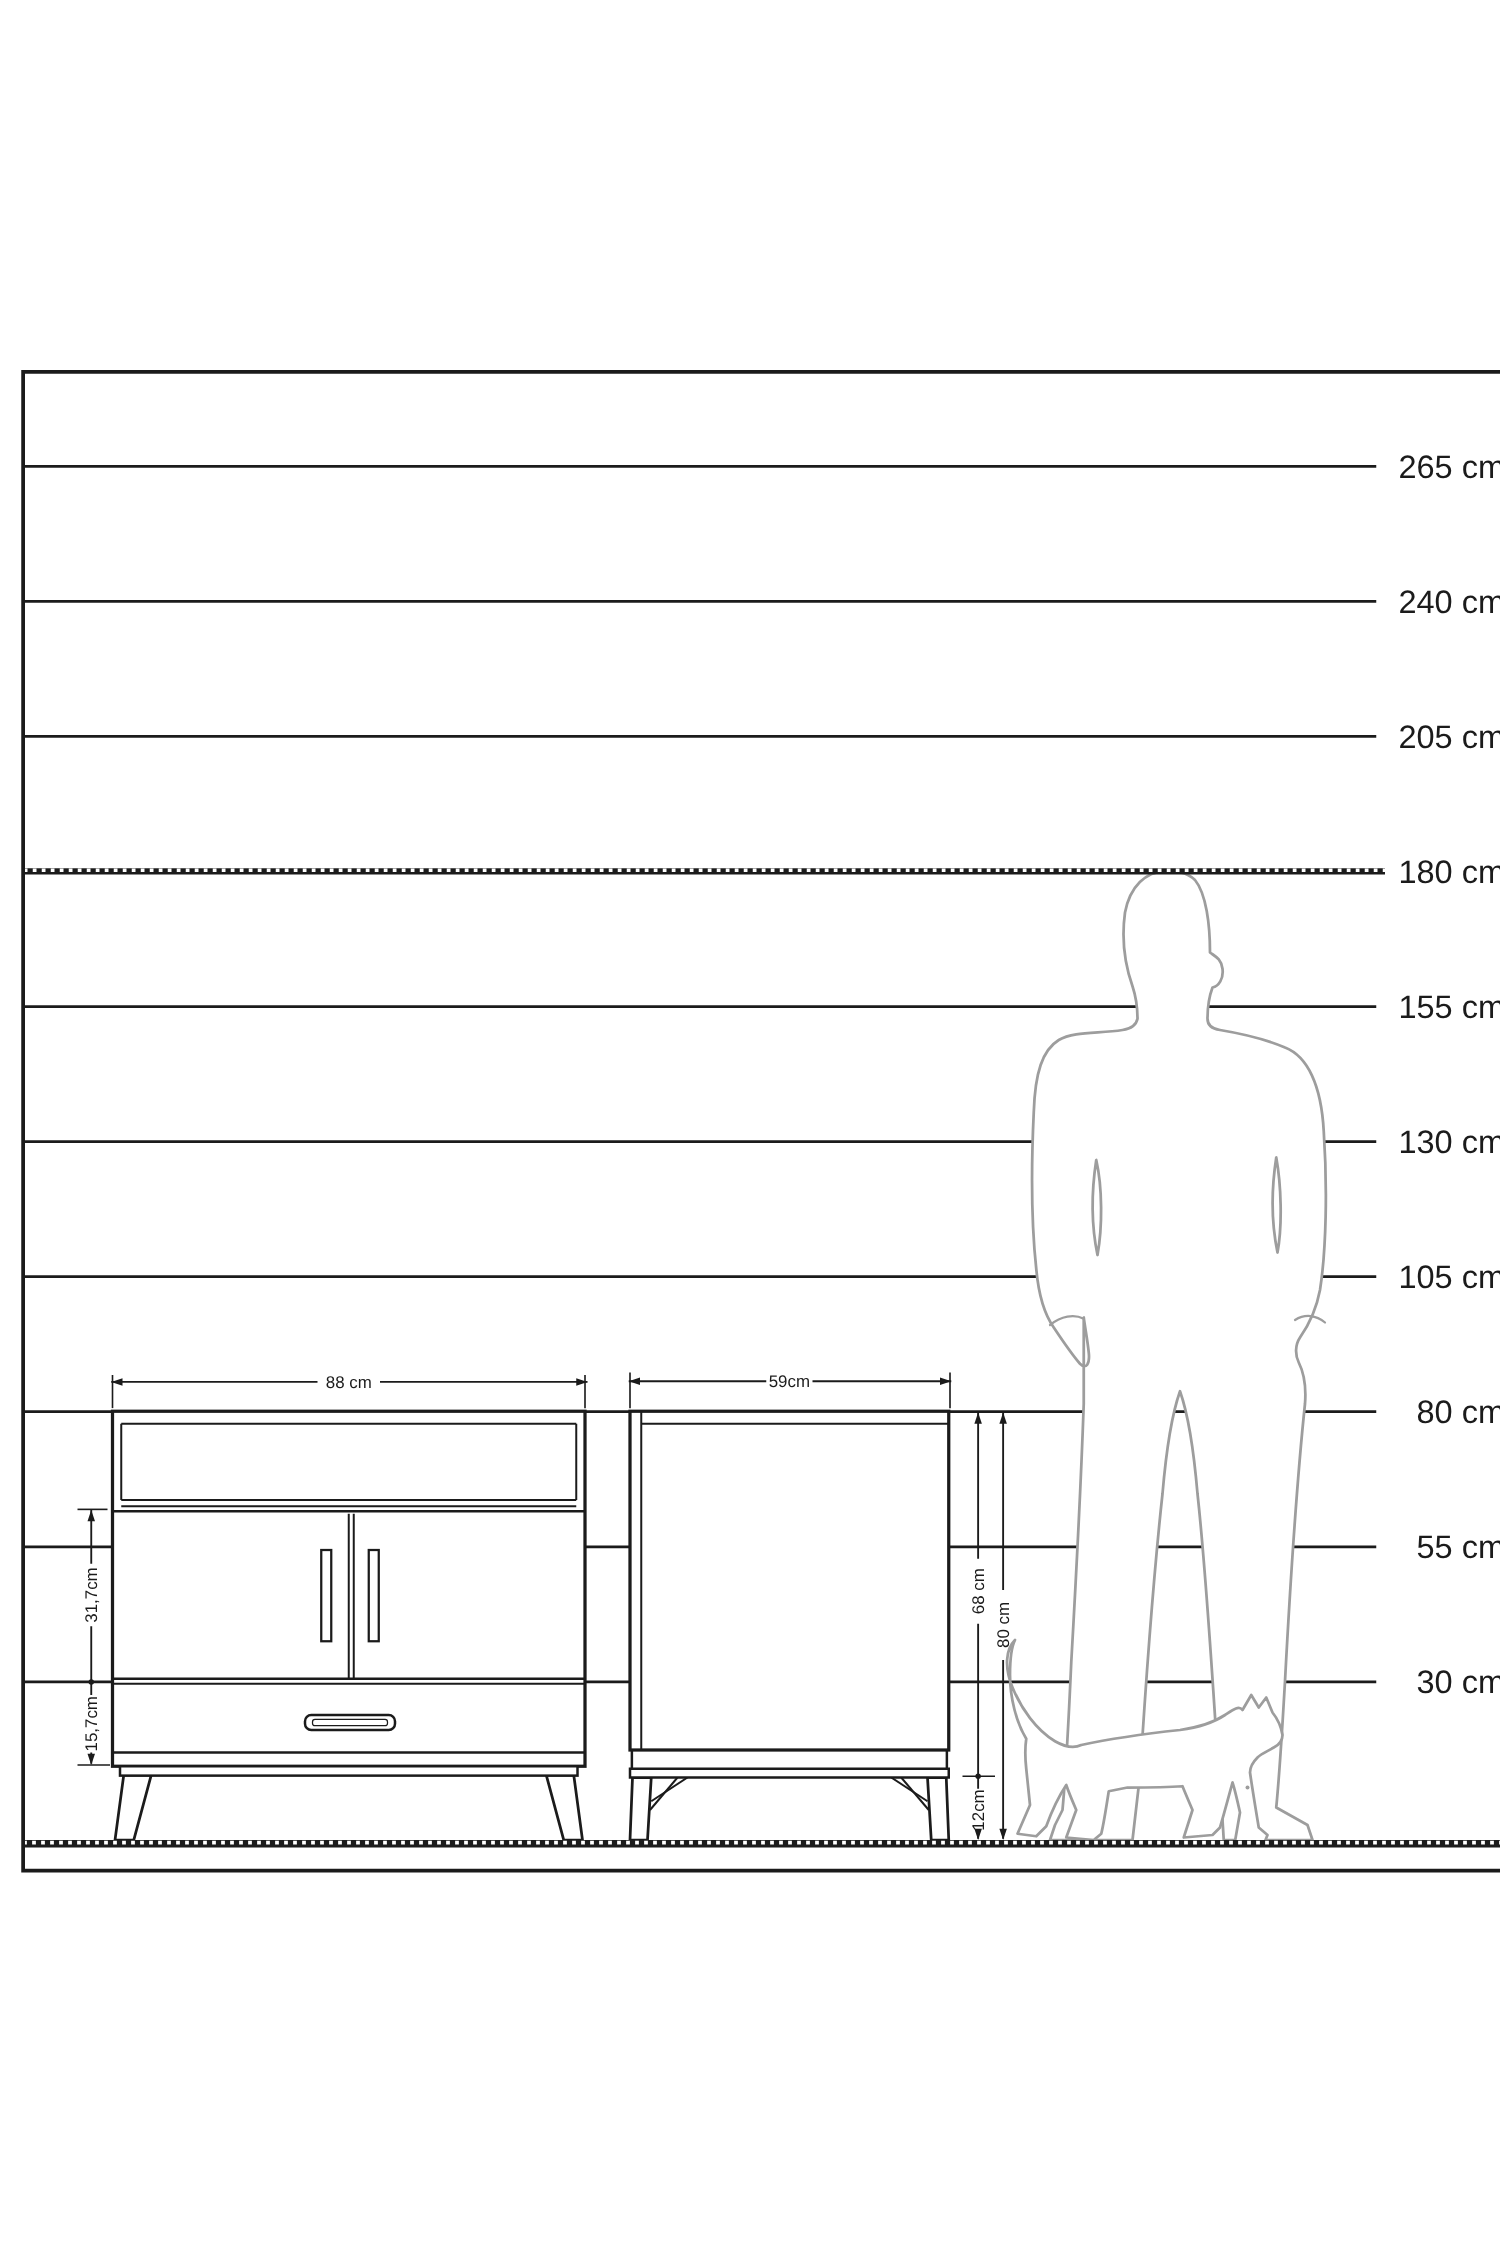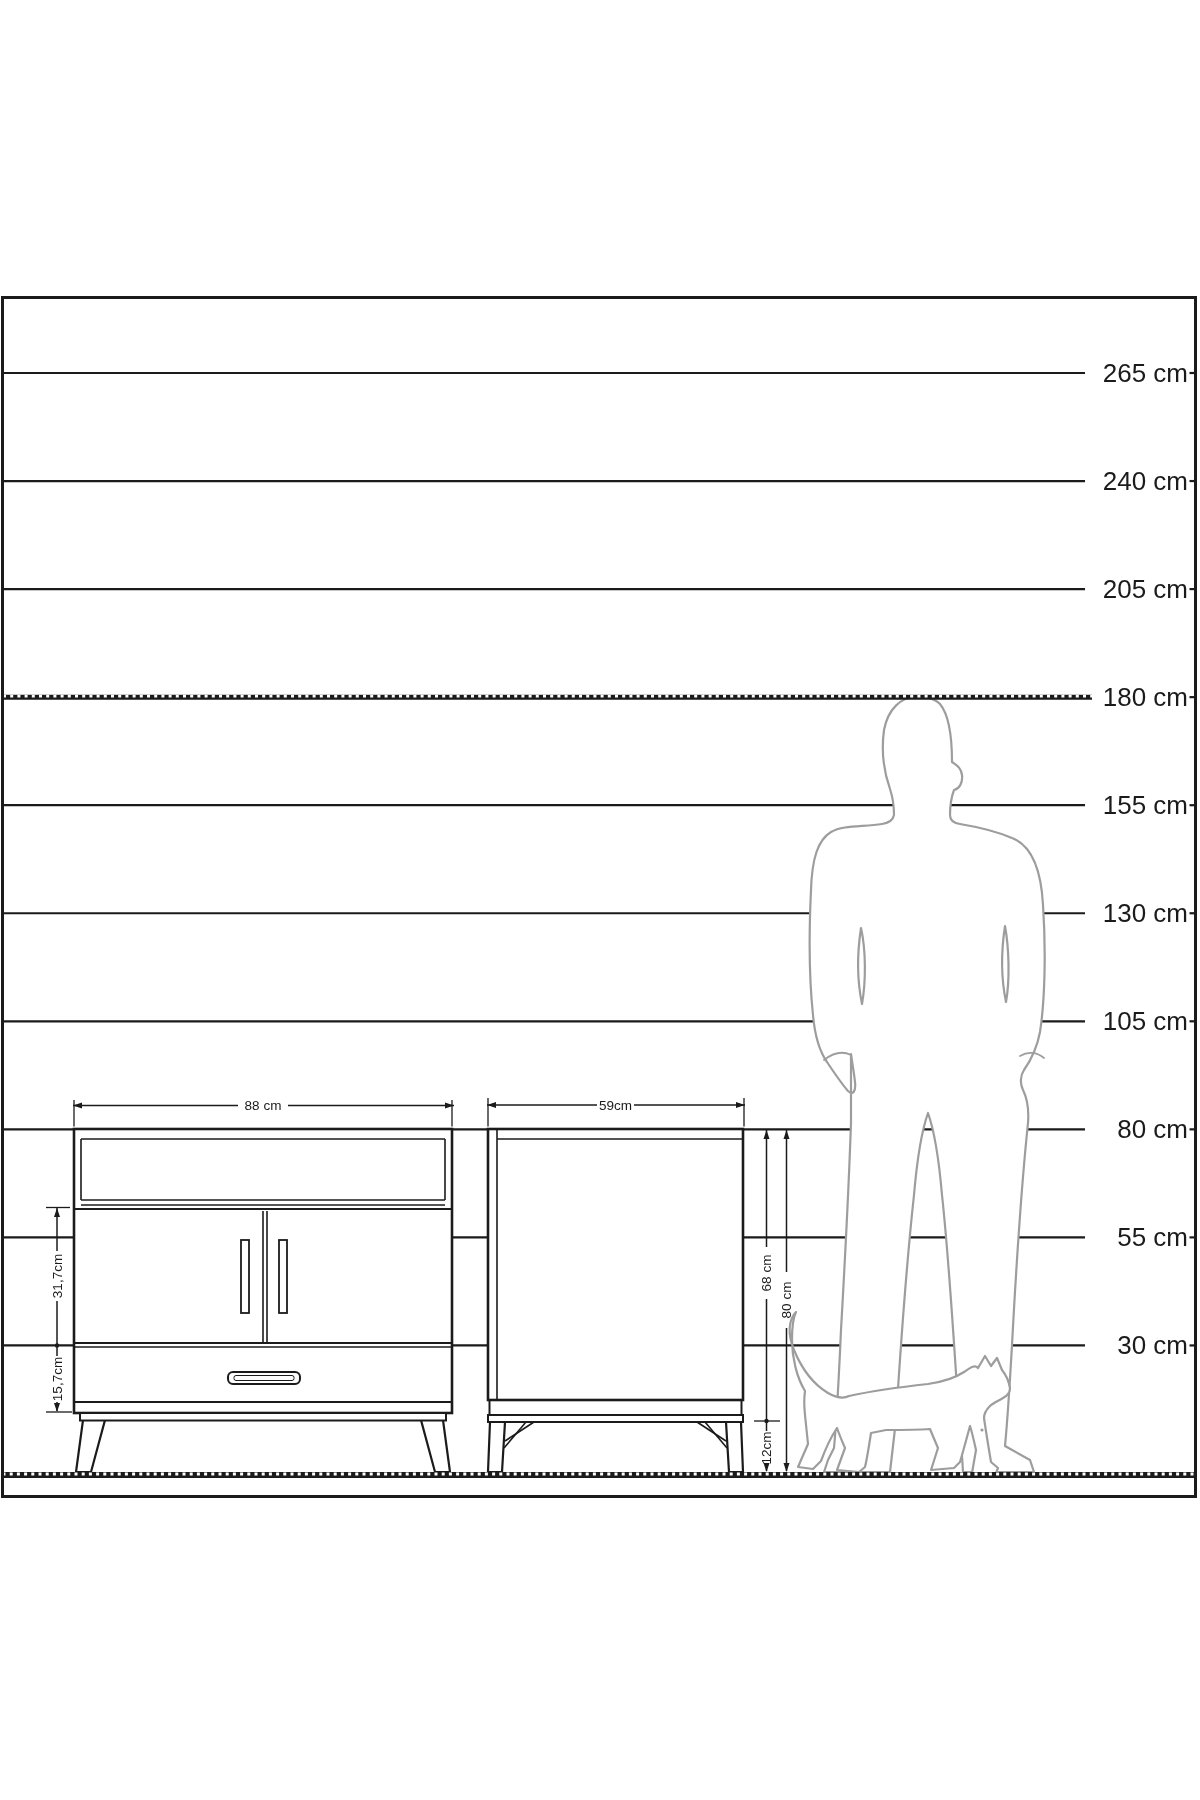--- a/index.html
+++ b/index.html
@@ -1,18 +1,18 @@
 <!DOCTYPE html>
 <html style="--ink: #1b1b1b; --sil: #9d9d9d; --paper: #ffffff;"><head>
 <meta charset="utf-8">
 <style>
   :root { --ink:#1b1b1b; --sil:#9d9d9d; --paper:#ffffff; }
   html,body { margin:0; padding:0; background:var(--paper); }
   .canvas { position:relative; width:1036px; height:1800px; background:var(--paper);
-            font-family:"Liberation Sans", sans-serif; }
+            font-family:"Liberation Sans", sans-serif;margin-left:16px; }
   svg { display:block; }
   .ink-stroke { stroke:var(--ink); fill:none; }
   .ink-fill   { fill:var(--ink); stroke:none; }
   .white-stroke { stroke:#ffffff; fill:none; }
   .furn { stroke:var(--ink); fill:#ffffff; }
   .sil  { stroke:var(--sil); fill:#ffffff; stroke-width:2.2; stroke-linejoin:round; }
   .sil-line { stroke:var(--sil); fill:none; stroke-width:1.8; stroke-linecap:round; }
   .ruler-label { font:26px "Liberation Sans", sans-serif; fill:var(--ink); }
   .dim-text { font:13.5px "Liberation Sans", sans-serif; fill:var(--ink); }
 </style>

